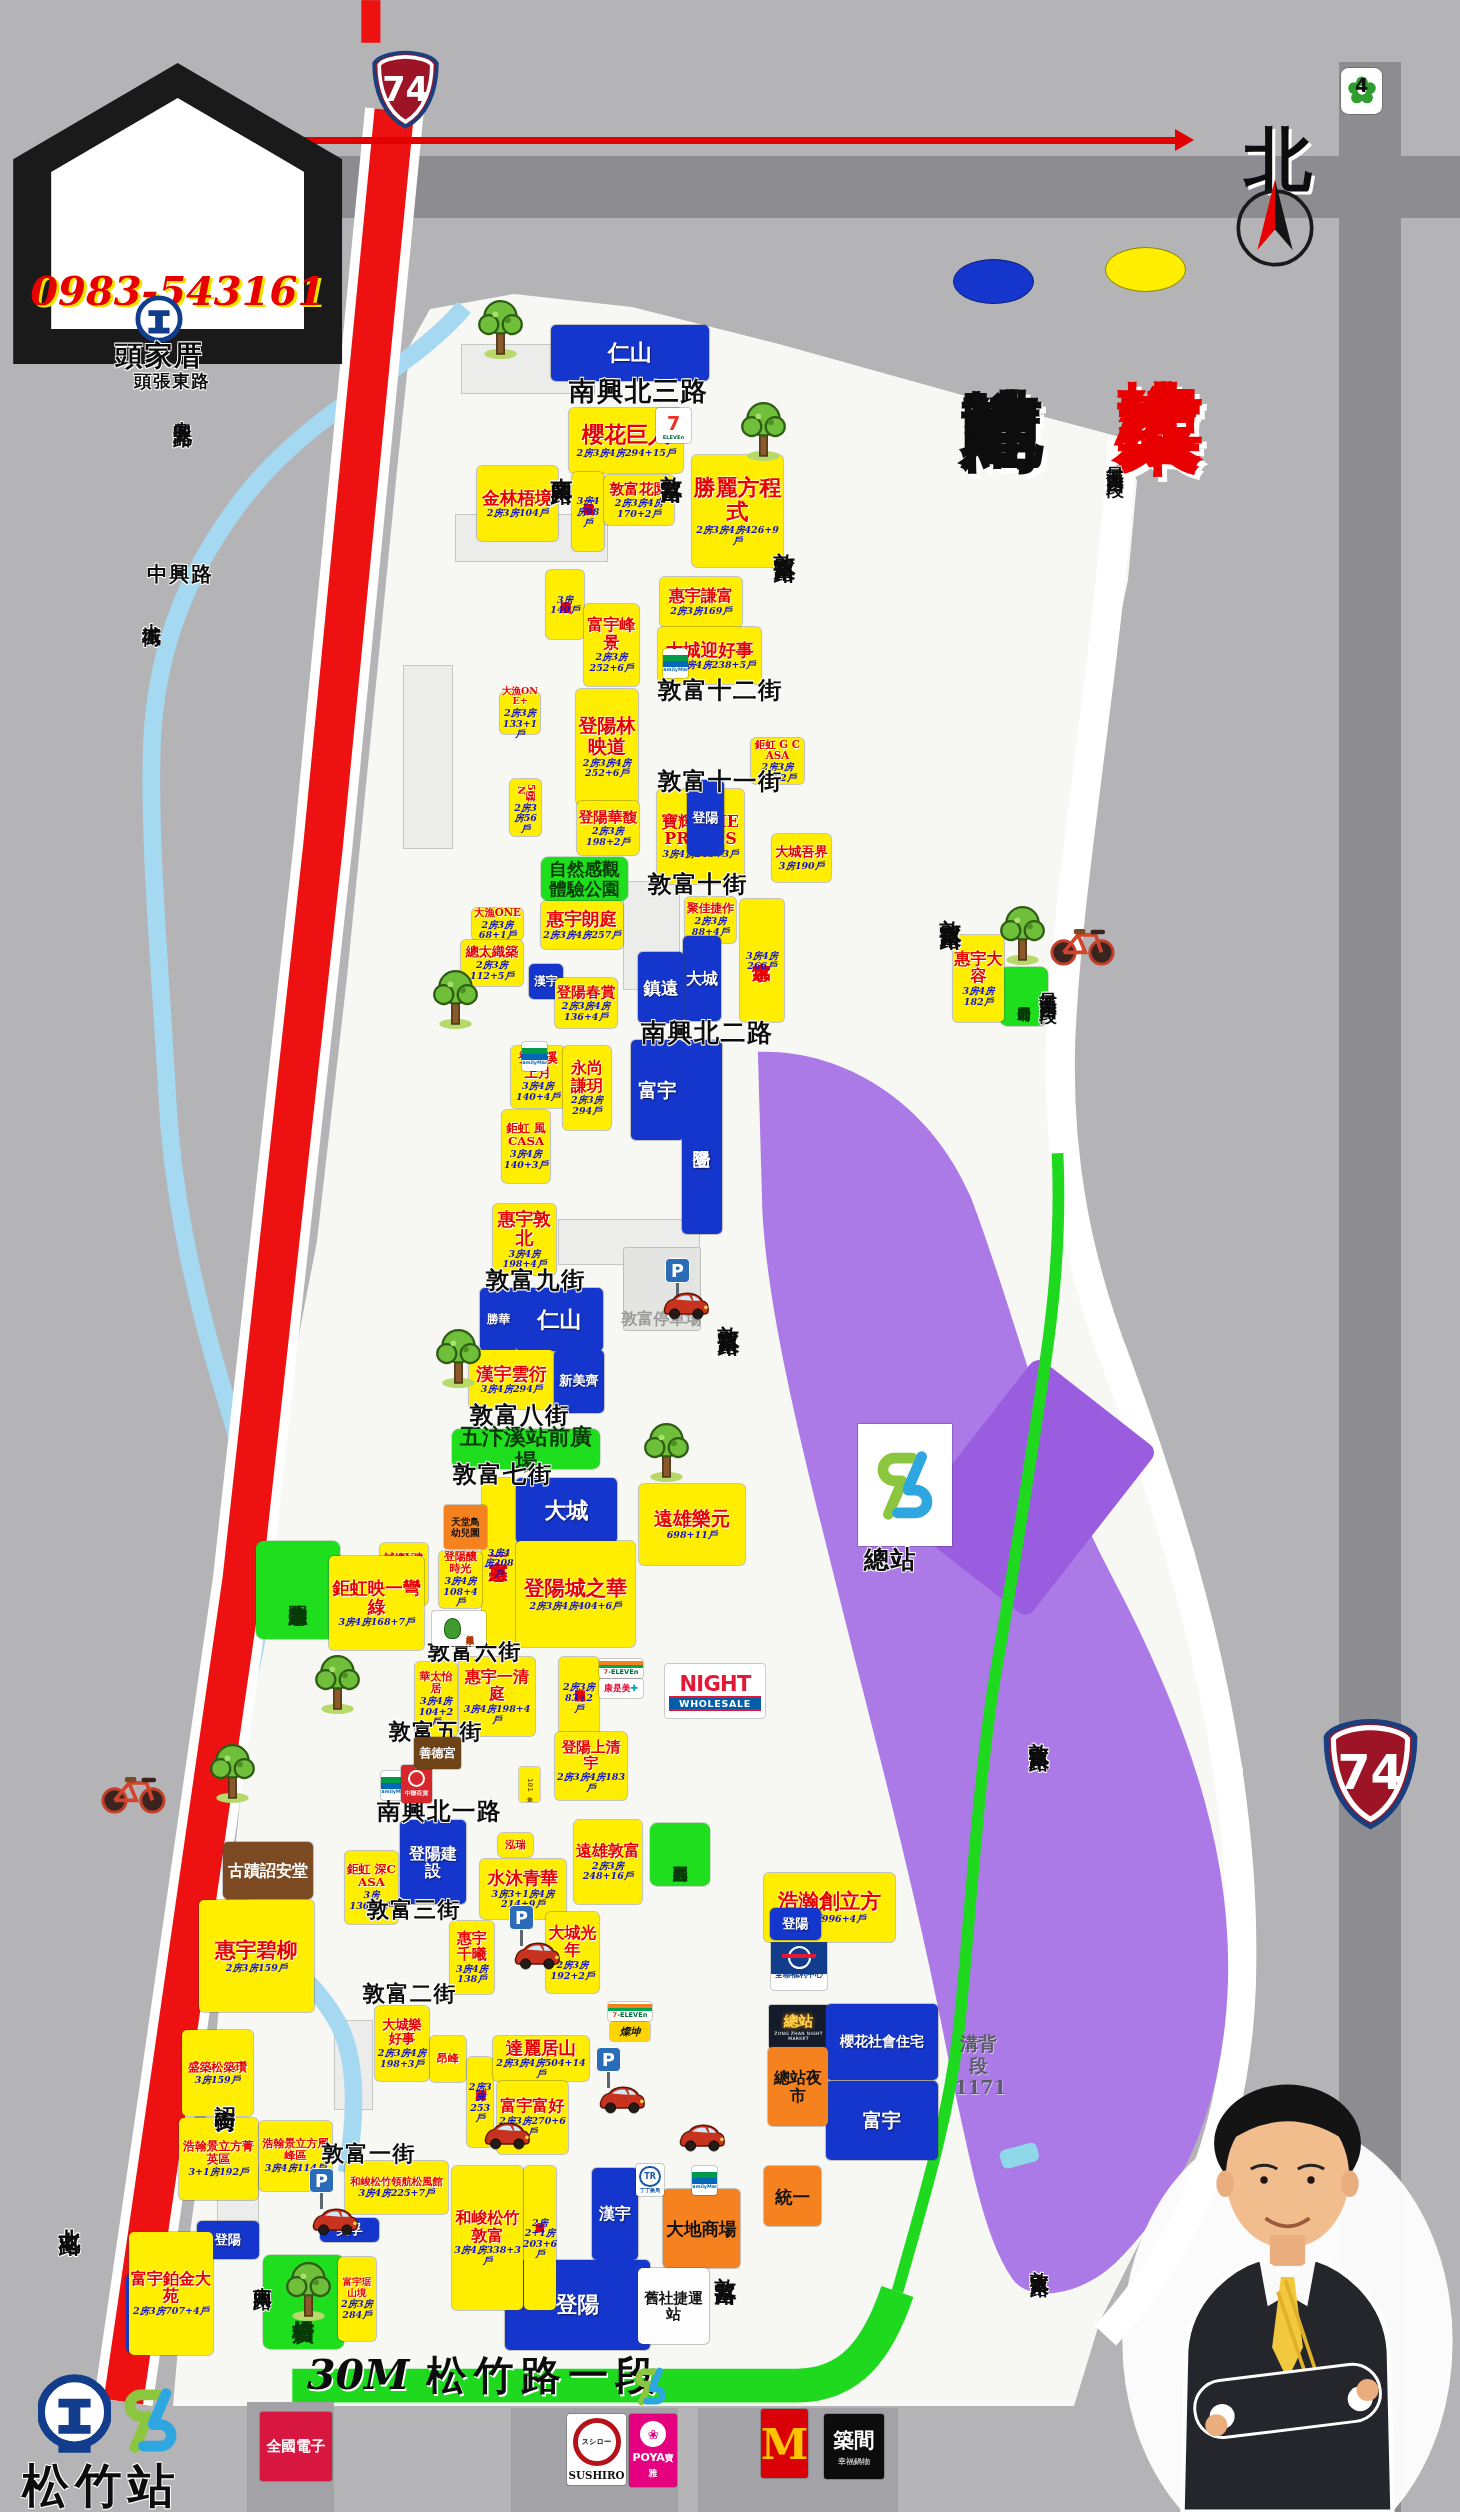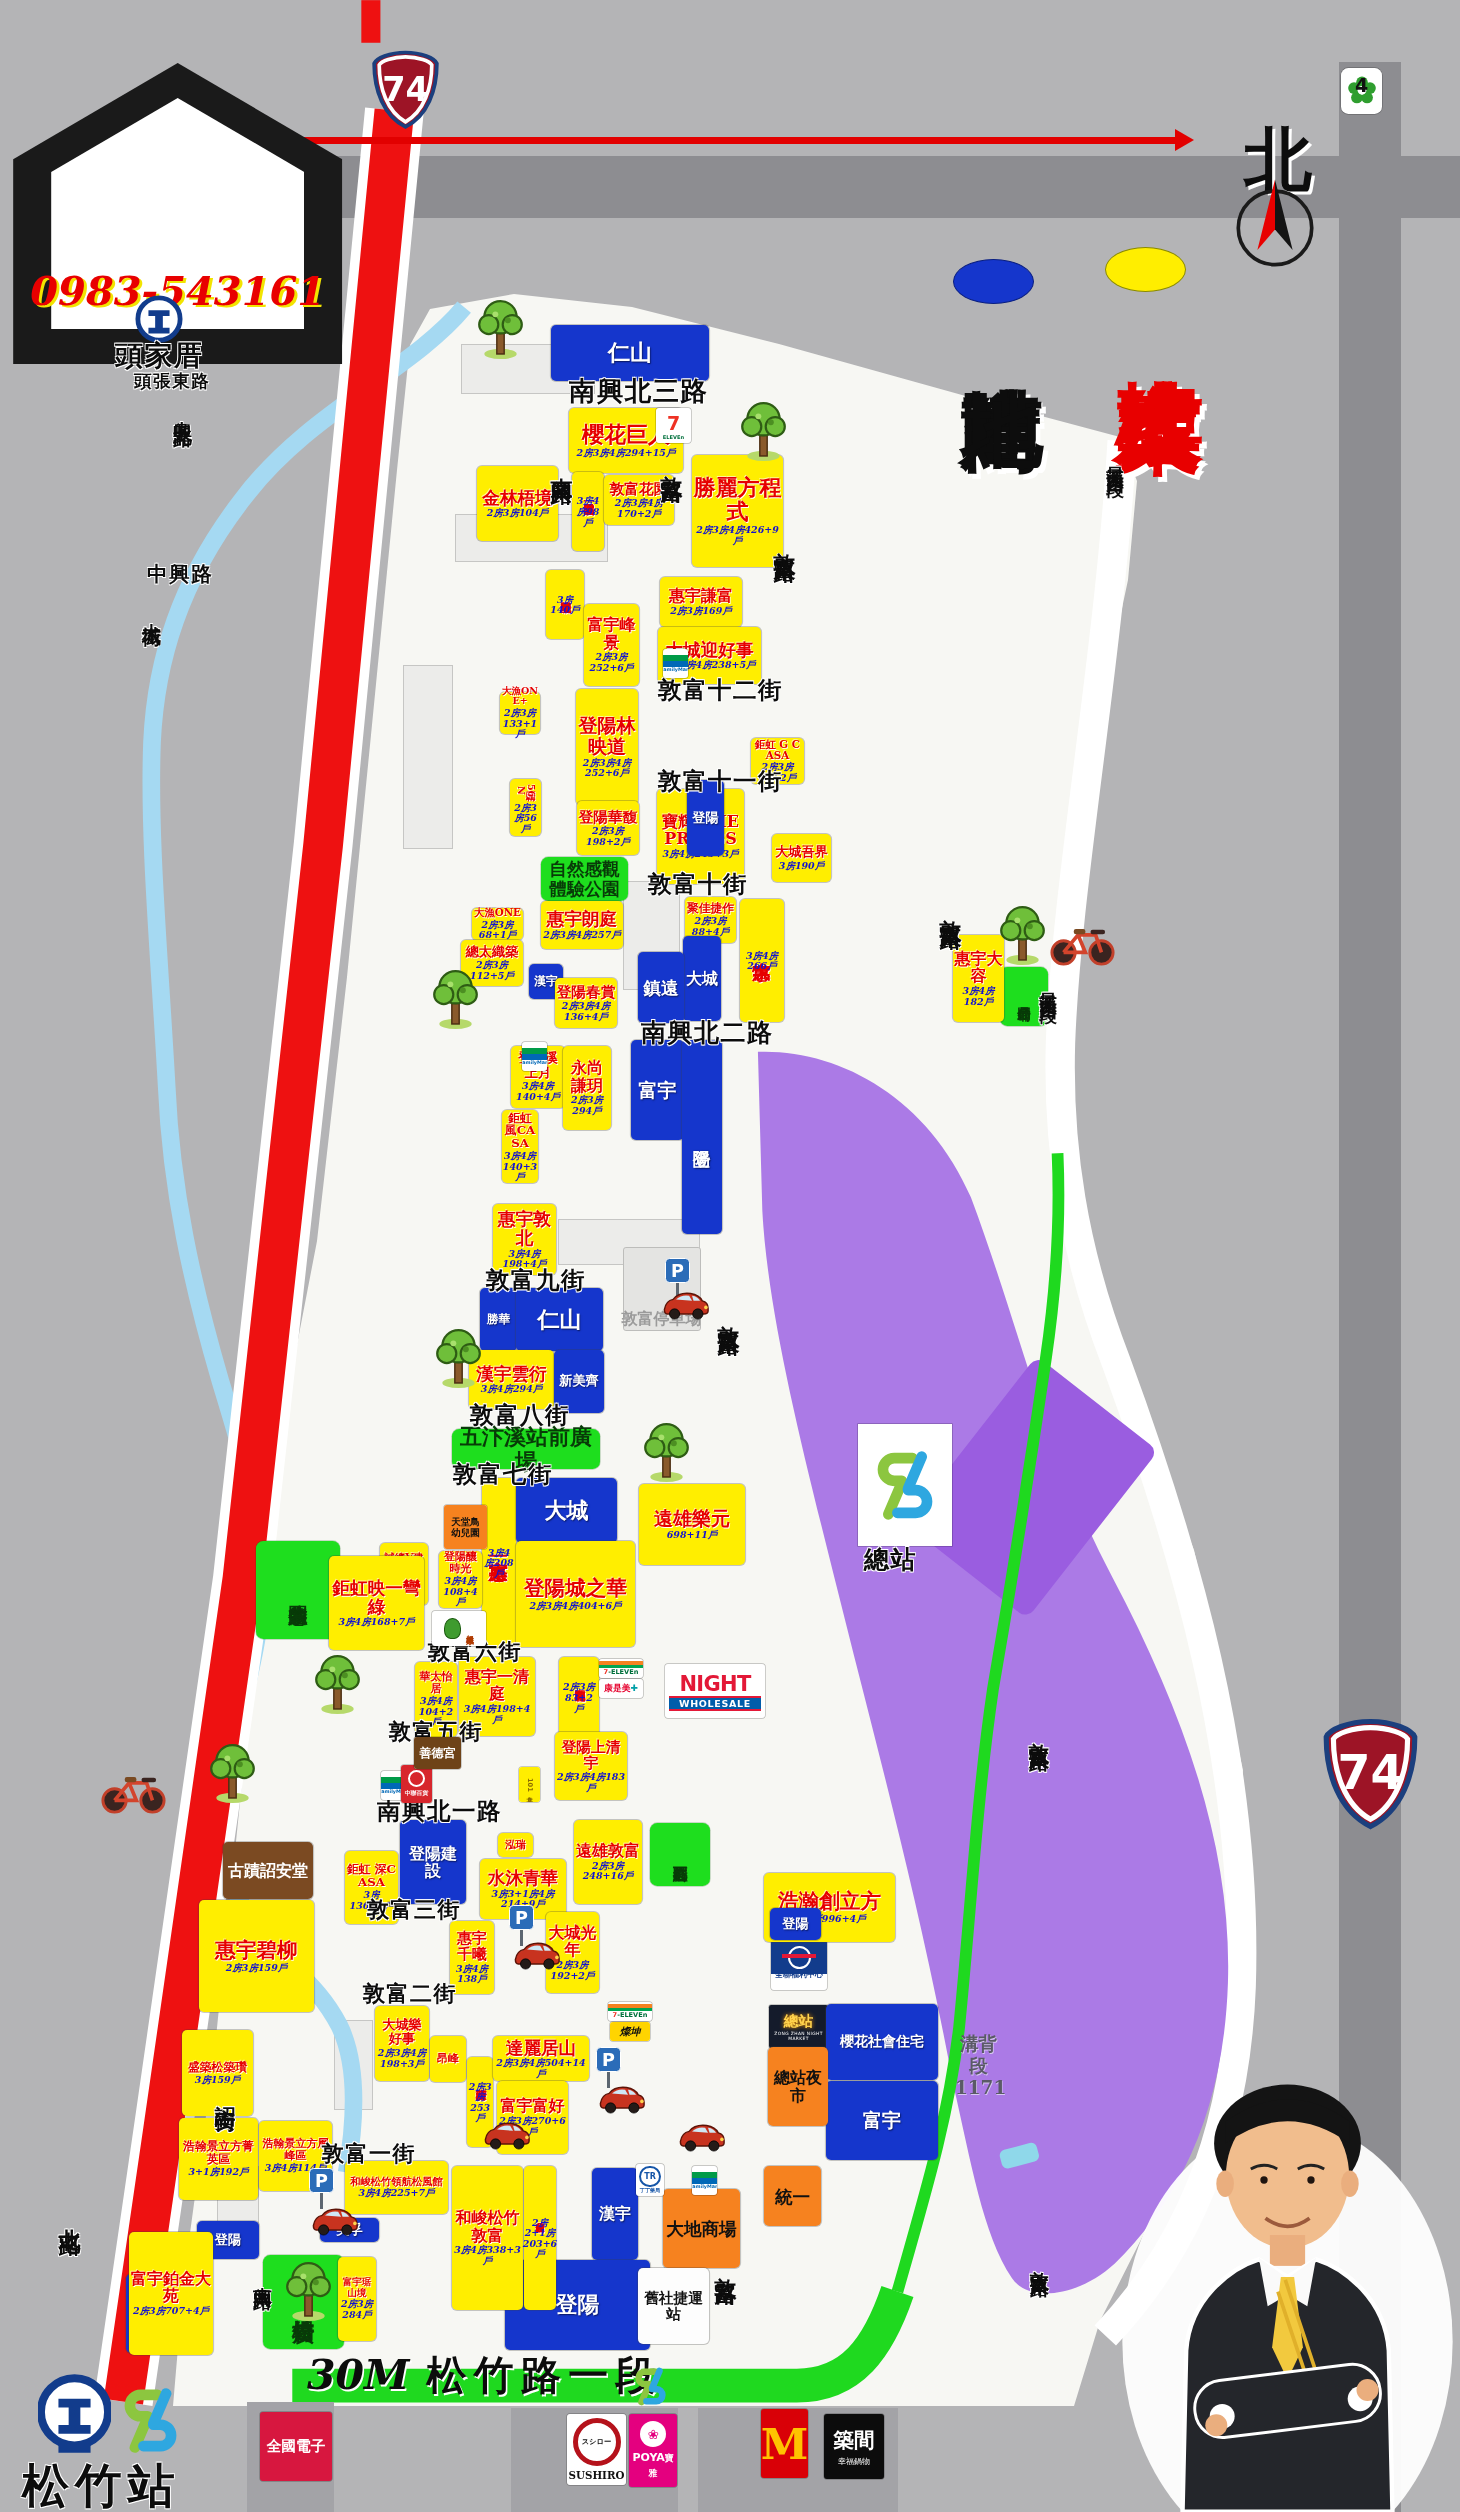--- a/index.html
+++ b/index.html
@@ -367,21 +367,21 @@
     <div class="blk yellow" style="left:563px;top:1046px;width:48px;height:84px;">
       <div class="nm" style="font-size:16px;">永尚謙玥</div>
       <div class="un">2房3房294戶</div>
     </div>
     <div class="blk blue" style="left:631px;top:1040px;width:53px;height:100px;">
       <div class="nm" style="font-size:19px;">富宇</div>
     </div>
     <div class="blk blue" style="left:682px;top:1040px;width:40px;height:194px;">
       <div class="nm v" style="font-size:17.6px;">登陽</div>
     </div>
-    <div class="blk yellow" style="left:502px;top:1110px;width:36px;height:73px;justify-content:space-between;">
+    <div class="blk yellow" style="left:502px;top:1110px;width:48px;height:73px;">
       <div class="nm" style="font-size:11.8px;">鉅虹 風CASA</div>
       <div class="un">3房4房140+3戶</div>
     </div>
     <div class="blk yellow" style="left:493px;top:1204px;width:63px;height:71px;">
       <div class="nm" style="font-size:17.6px;">惠宇敦北</div>
       <div class="un">3房4房198+4戶</div>
     </div>
     <div class="blk blue" style="left:480px;top:1288px;width:37px;height:63px;">
       <div class="nm" style="font-size:11.8px;">勝華</div>
     </div>

